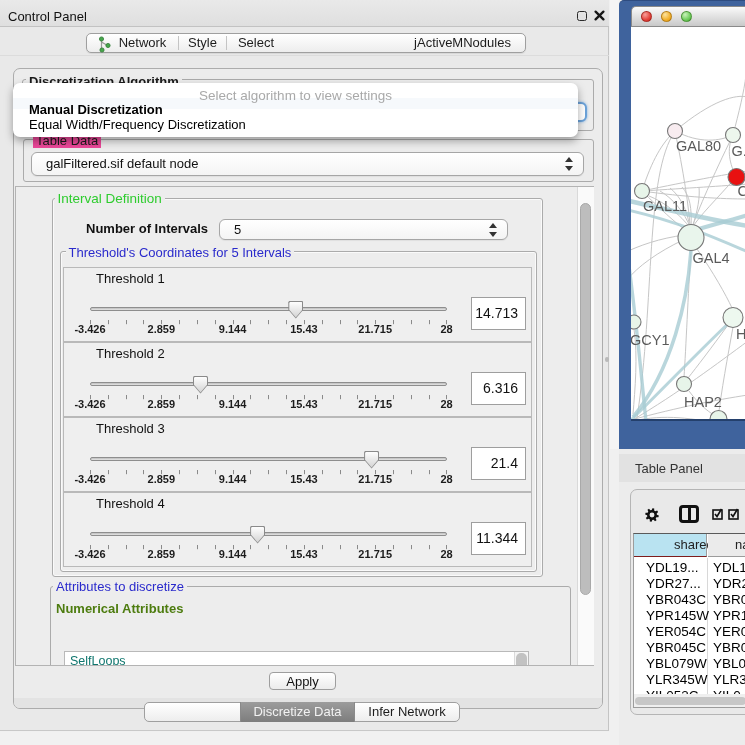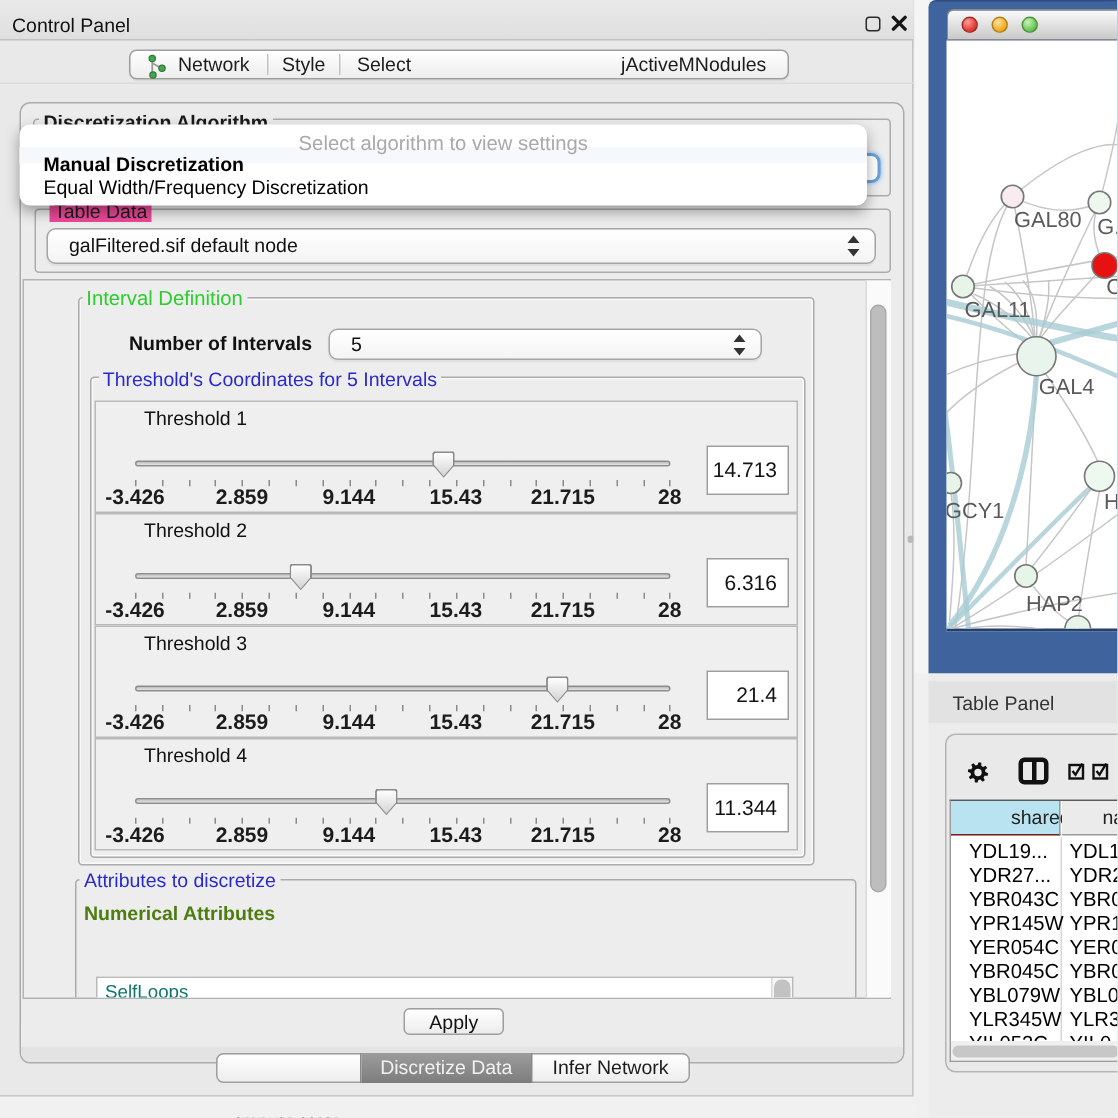--- a/index.html
+++ b/index.html
@@ -311,21 +311,21 @@
   <div class="abs" style="left:16px;top:34.5px;font-size:13px;color:#000;">Equal Width/Frequency Discretization</div>
 </div>
 
 <style>
   .combo { background:linear-gradient(#FFFFFF,#F4F4F4); border:1px solid #A6A6A6; border-radius:6px; box-shadow:0 1px 1px rgba(0,0,0,0.06); }
   .thp { position:absolute; left:47px; width:468.7px; height:75px; background:#EFEFEF; border:1px solid #B9B9B9; }
   .thlabel { position:absolute; left:6px; top:3.5px; font-size:13px; font-weight:normal; color:#111;margin-left:26px; }
   .track { position:absolute; left:26px; top:39px; width:357px; height:4px; border:1px solid #8E8E8E; border-radius:2px; background:linear-gradient(#BDBDBD,#E6E6E6); }
   .thumb { position:absolute; top:33px; width:15px; height:18px; clip-path:polygon(8% 0,92% 0,100% 10%,100% 52%,50% 100%,0 52%,0 10%); background:#8A8A8A; }
   .thumb i { position:absolute; left:1px; top:1px; right:1px; bottom:1px; clip-path:polygon(8% 0,92% 0,100% 10%,100% 52%,50% 100%,0 52%,0 10%); background:linear-gradient(#FEFEFE,#D2D2D2); display:block; }
-  .tlb { position:absolute; top:55.5px; width:60px; text-align:center; font-size:14px; font-weight:bold; color:#1c1c1c; }
+  .tlb { position:absolute; top:55.5px; width:60px; text-align:center; font-size:11px; font-weight:bold; color:#1c1c1c; }
   .vbox { position:absolute; left:407px; top:29.5px; width:55px; height:33px; background:#FFF; border:1px solid #9E9E9E; font-size:14px; color:#111; text-align:right; line-height:31px; padding-right:7px; }
   .cbtext { position:absolute; left:14px; top:0; line-height:22px; font-size:13px; color:#111; }
   .arrows { position:absolute; right:9px; top:4px; width:9px; height:14px; }
   .arrows .up { position:absolute; left:0; top:0; width:0; height:0; border-left:4.5px solid transparent; border-right:4.5px solid transparent; border-bottom:5px solid #333; }
   .arrows .dn { position:absolute; left:0; bottom:0; width:0; height:0; border-left:4.5px solid transparent; border-right:4.5px solid transparent; border-top:5px solid #333; }
   .tl { width:11px; height:11px; border-radius:50%; border:1px solid; }
   .rows > div { height:16px; font-size:13.5px; color:#000; position:relative; }
   .rows > div > span { position:absolute; left:12px; top:1px; }
   .rows > div > span.c2 { left:79px; }
 </style>

